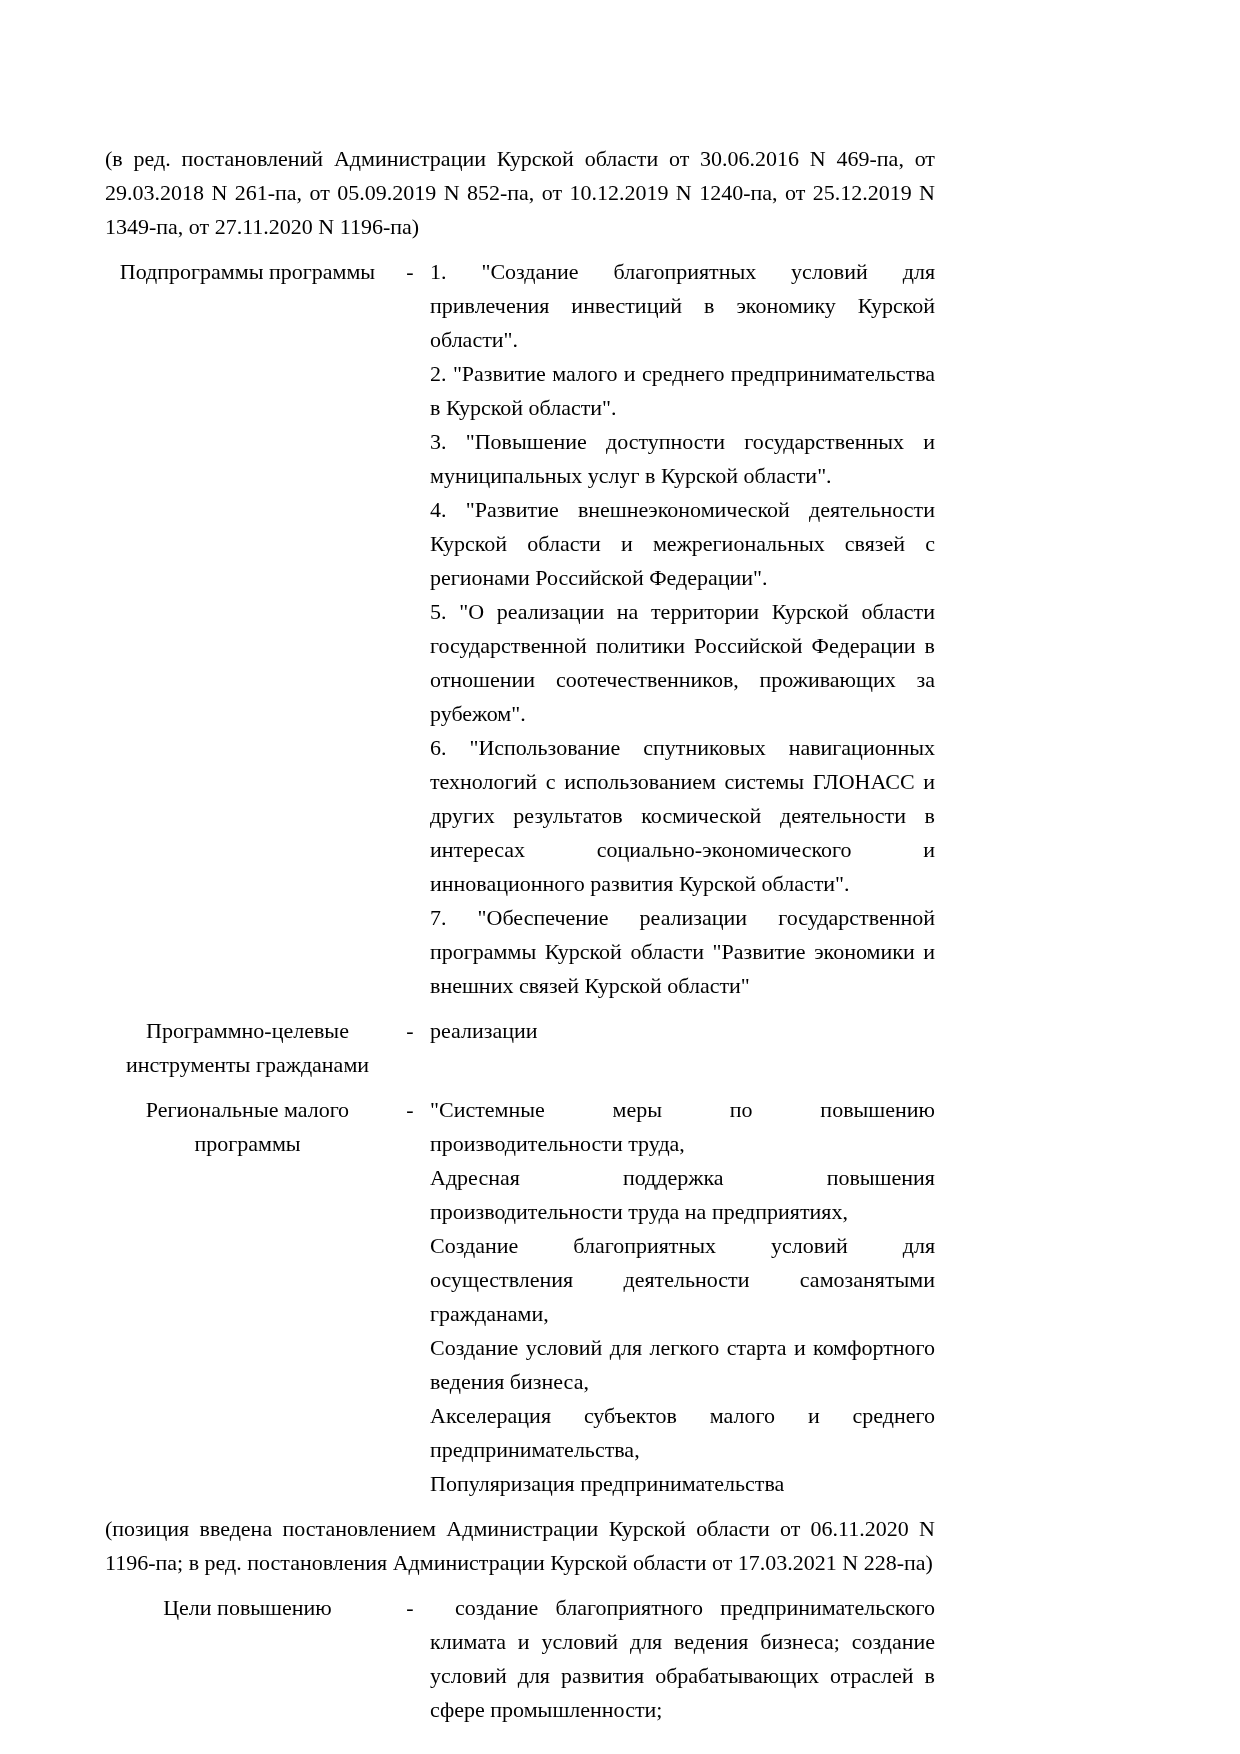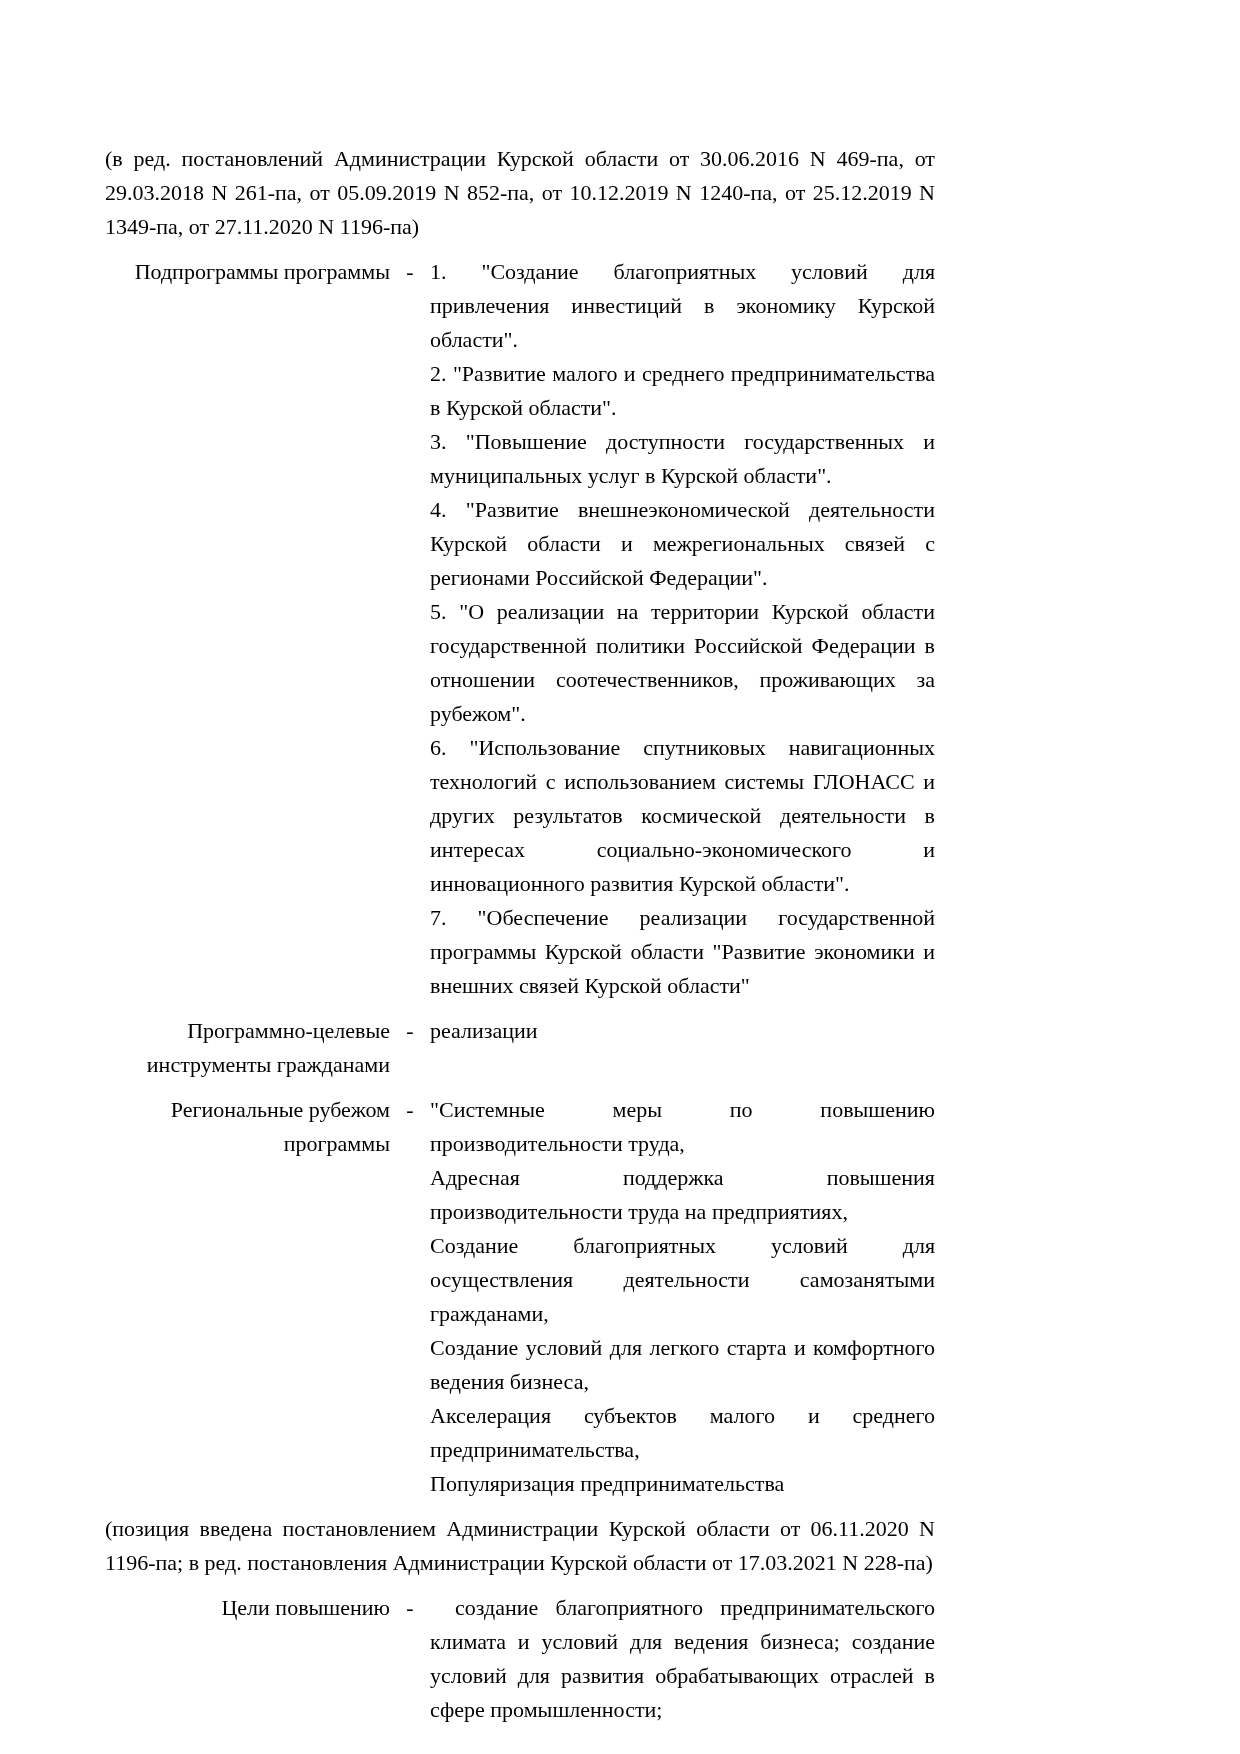--- a/index.html
+++ b/index.html
@@ -23,21 +23,21 @@
     margin-bottom: 11px;
   }
   .row {
     display: flex;
     align-items: flex-start;
     margin-bottom: 11px;
   }
   .row-label {
     width: 285px;
     flex: none;
-    text-align: right;
+    text-align: center;
   }
   .row-dash {
     width: 40px;
     flex: none;
     text-align: center;
   }
   .row-content {
     flex: 1;
     min-width: 0;
     text-align: justify;
@@ -66,21 +66,21 @@
 7. "Обеспечение реализации государственной программы Курской области "Развитие экономики и внешних связей Курской области"</div>
   </div>
 
   <div class="row">
     <div class="row-label">Программно-целевые инструменты гражданами</div>
     <div class="row-dash">-</div>
     <div class="row-content">реализации</div>
   </div>
 
   <div class="row">
-    <div class="row-label">Региональные рубежом программы</div>
+    <div class="row-label">Региональные малого программы</div>
     <div class="row-dash">-</div>
     <div class="row-content">"Системные меры по повышению производительности труда,
 Адресная поддержка повышения производительности труда на предприятиях,
 Создание благоприятных условий для осуществления деятельности самозанятыми гражданами,
 Создание условий для легкого старта и комфортного ведения бизнеса,
 Акселерация субъектов малого и среднего предпринимательства,
 Популяризация предпринимательства</div>
   </div>
 
   <p class="para">(позиция введена постановлением Администрации Курской области от 06.11.2020 N 1196-па; в ред. постановления Администрации Курской области от 17.03.2021 N 228-па)</p>

